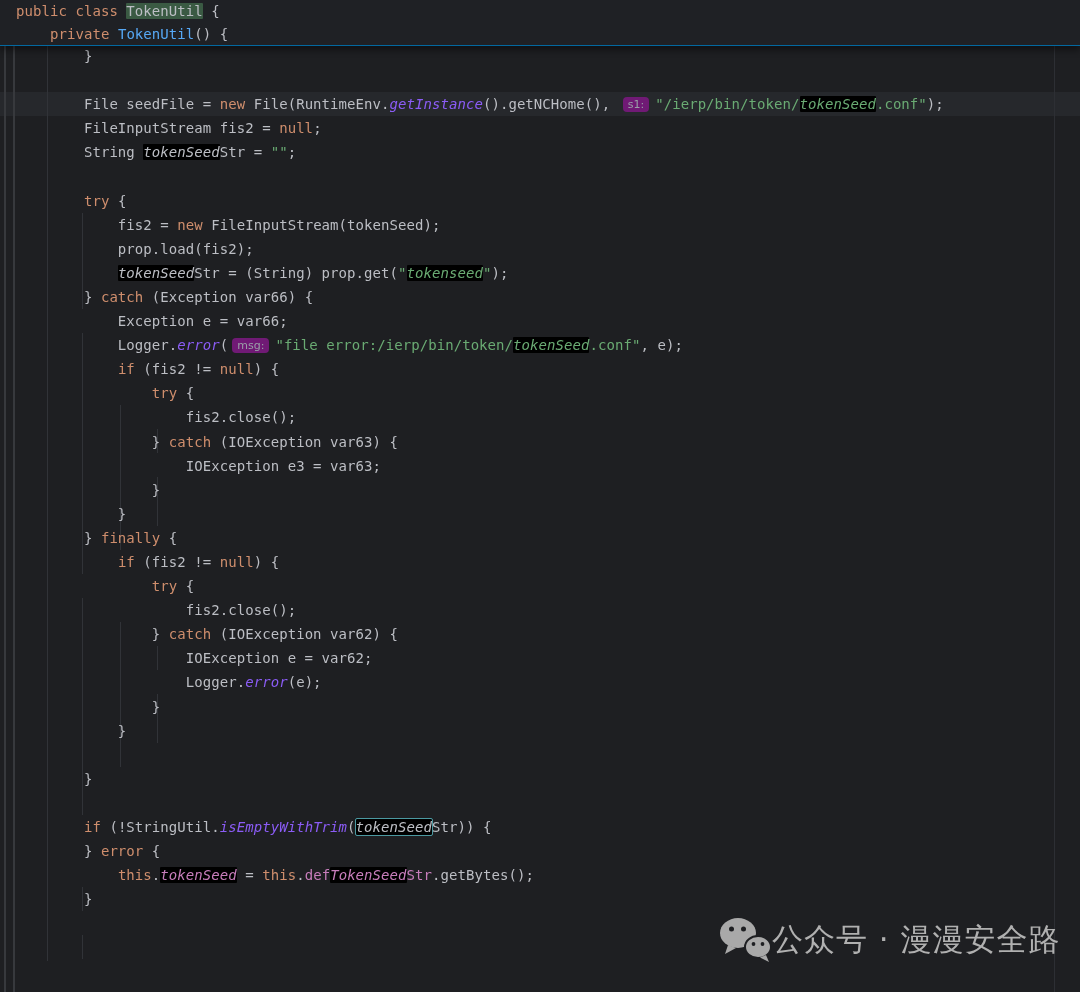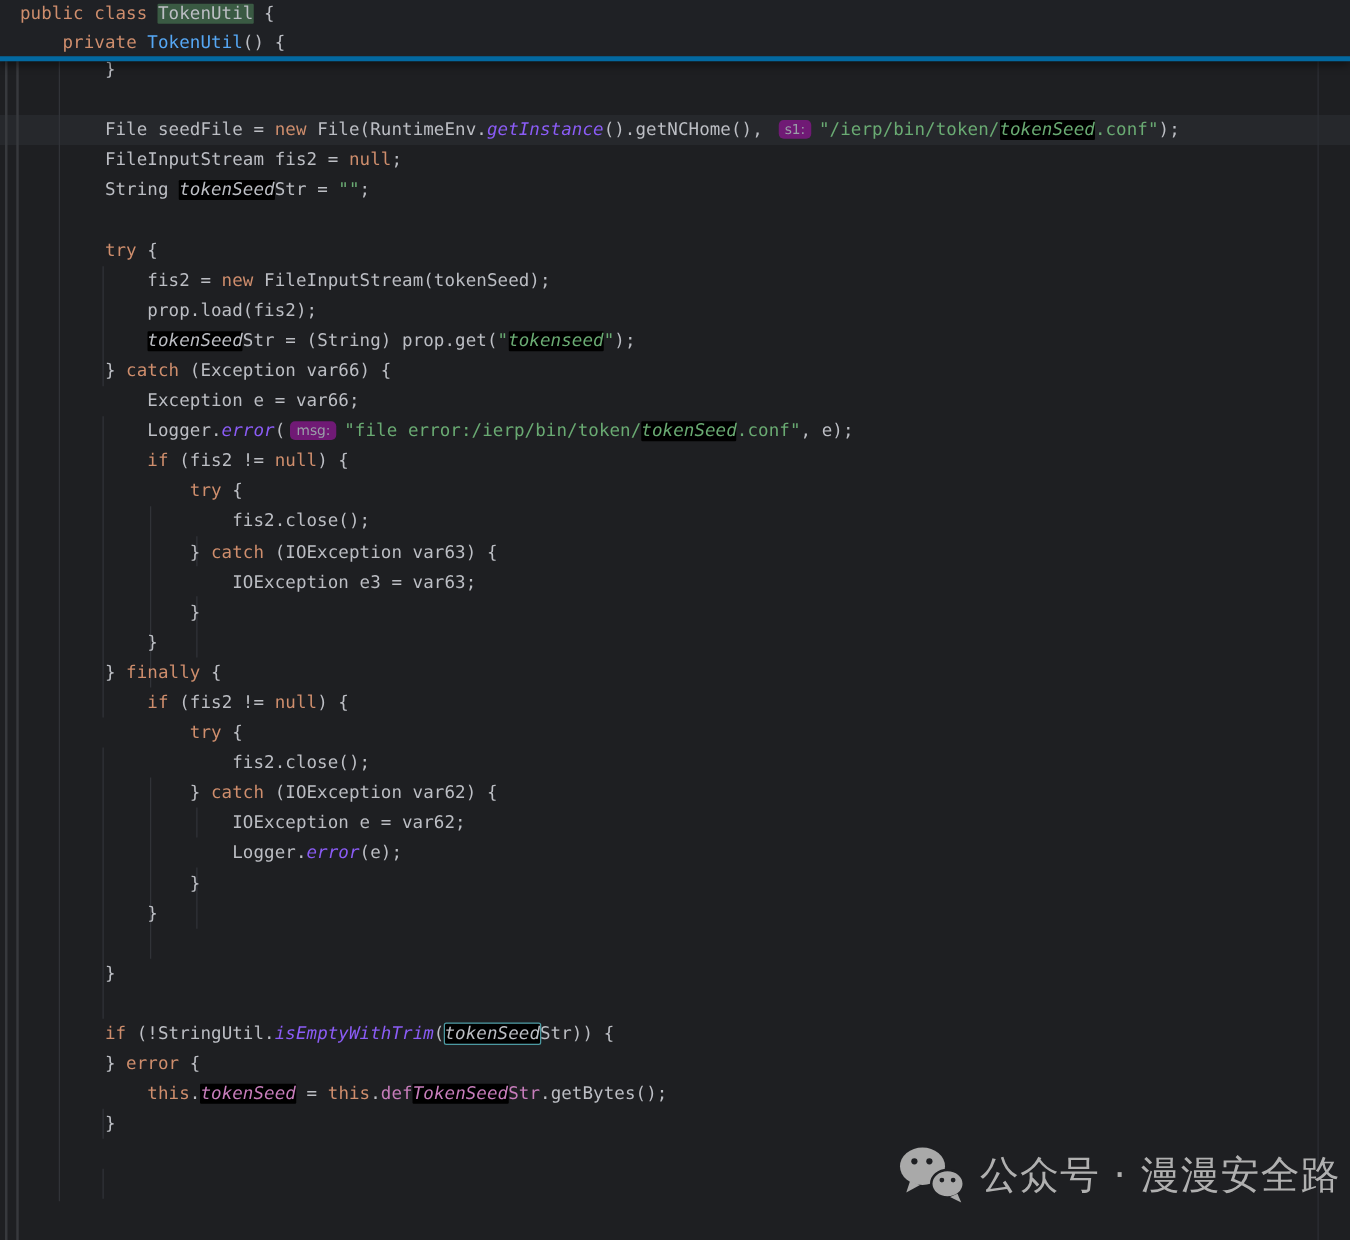--- a/index.html
+++ b/index.html
@@ -33,29 +33,29 @@
   .inlay{
     display:inline-block;background:#701a75;color:#9aa0a8;
     border-radius:4px;font-size:11px;line-height:15px;padding:0 5px;
     margin:0 6px 0 4px;vertical-align:1px;
     font-family:"DejaVu Sans","Liberation Sans",sans-serif;
     letter-spacing:0;
   }
   
   #sticky-panel{
     position:absolute;top:0;left:0;right:0;height:45px;background:#1f2125;
-    border-bottom:4px solid #0369a1;box-shadow:0 4px 7px rgba(0,0,0,0.45);
+    border-bottom:1px solid #0369a1;box-shadow:0 4px 7px rgba(0,0,0,0.45);
     z-index:5;
   }
   #sticky-lines{position:absolute;top:0;left:16px;}
   #sticky-lines .code-line{height:22.5px;line-height:22.5px;}
   
   #watermark{
     position:absolute;left:718px;top:916px;z-index:6;
-    display:flex;align-items:center;gap:12px;
+    display:flex;align-items:center;
   }
   #watermark-label{
     font-family:"DejaVu Sans","Liberation Sans",sans-serif;
     font-size:31px;color:#b0b0b0;letter-spacing:1px;white-space:nowrap;
   }
 </style>
 </head>
 <body>
 
 <div id="editor">

